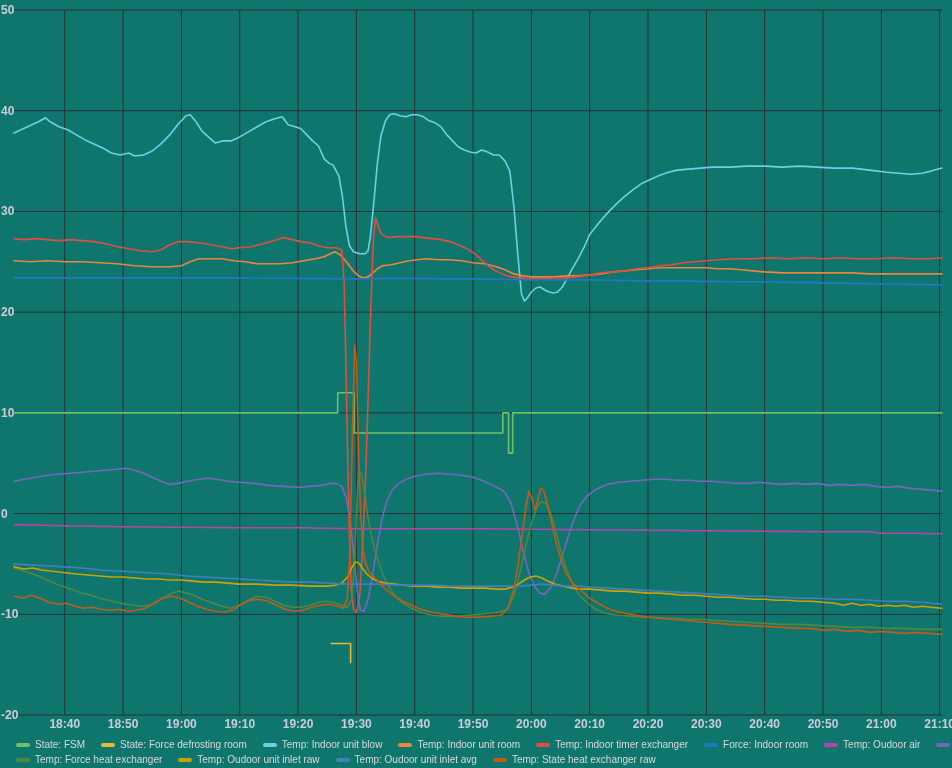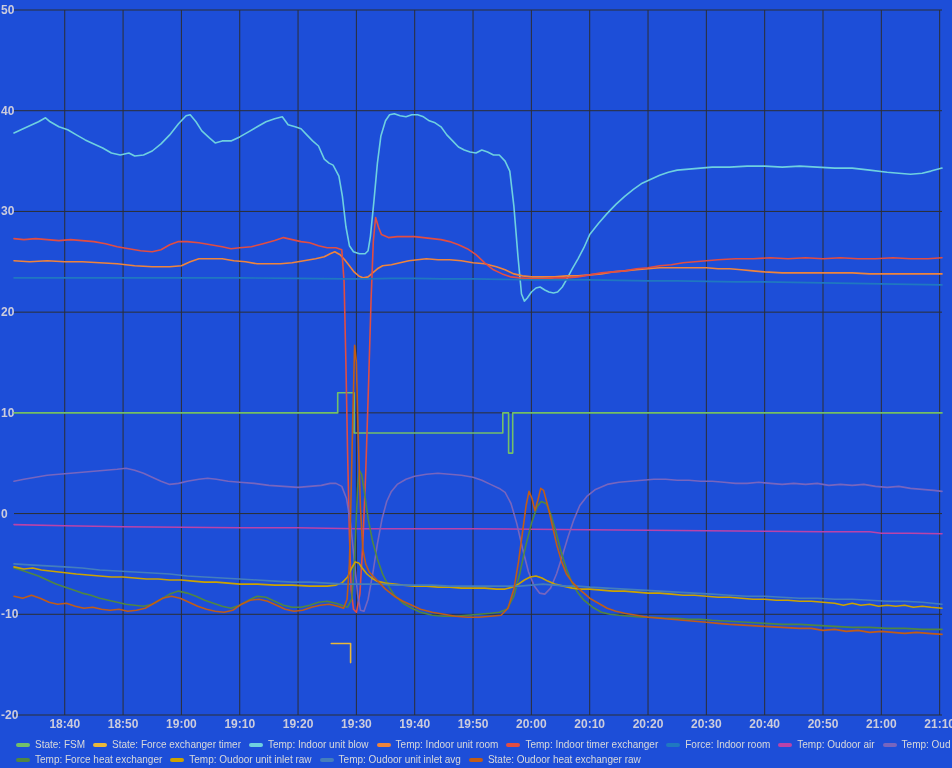--- a/index.html
+++ b/index.html
@@ -1,22 +1,22 @@
 <!DOCTYPE html>
 <html><head>
 <meta charset="utf-8">
 <style>
   html,body{margin:0;padding:0;background:#141619;}
   body{width:952px;height:768px;overflow:hidden;font-family:"Liberation Sans",sans-serif;}
-  .panel{position:relative;width:952px;height:768px;background:#1d4ed8;}
+  .panel{position:relative;width:952px;height:768px;background:#0f766e;}
   svg{display:block;}
   .yTick{font:600 12px "Liberation Sans",sans-serif;fill:#ccccdc;}
   .xTick{font:600 12px "Liberation Sans",sans-serif;fill:#ccccdc;text-anchor:middle;}
   .legend{position:absolute;left:16px;top:737px;width:934px;}
-  .legend-row{display:flex;flex-wrap:nowrap;align-items:center;height:15px;overflow:hidden;}
+  .legend-row{display:flex;flex-wrap:nowrap;align-items:center;height:15px;overflow:hidden;gap:8px;}
   .legend-item{display:flex;align-items:center;margin-right:8px;white-space:nowrap;cursor:pointer;}
   .legend-swatch{display:inline-block;width:14px;height:4px;border-radius:2px;margin-right:5px;flex:0 0 auto;}
   .legend-label{font:500 10px "Liberation Sans",sans-serif;color:#d8d9da;line-height:15px;}
 </style>
 </head>
 <body>
 
 <div class="panel">
   <svg width="952" height="733" viewBox="0 0 952 733">
       <line x1="14" x2="942" y1="10" y2="10" stroke="#2c2e33" stroke-width="1"></line>
@@ -81,21 +81,21 @@
       <polyline points="14.0,596.2 22.7,598.2 31.5,595.2 40.2,598.2 49.0,602.2 57.7,604.2 66.5,603.2 75.2,606.2 84.0,608.2 92.7,607.2 101.5,609.3 110.2,610.3 119.0,609.3 127.7,611.3 136.5,610.3 145.2,608.2 154.0,603.2 162.7,598.2 171.5,596.2 180.2,598.2 189.0,602.2 197.7,606.2 206.5,609.3 215.2,611.3 224.0,612.3 232.7,610.3 241.5,604.2 250.2,600.2 259.0,599.2 267.7,601.2 276.5,605.2 285.2,609.3 294.0,611.3 302.7,610.3 311.5,607.2 320.2,605.2 329.0,604.2 337.7,606.2 343.6,608.2 347.1,599.2 349.4,563.9 351.1,493.4 352.9,412.9 354.6,345.4 356.4,362.5 358.1,433.0 360.5,508.5 362.8,548.8 365.7,563.9 369.2,572.0 373.9,577.0 379.7,583.1 385.5,589.1 394.3,596.2 403.0,601.2 411.8,605.2 420.5,609.3 432.2,612.3 443.9,614.3 455.5,616.3 467.2,617.3 478.9,617.3 490.5,616.3 501.0,615.3 508.0,608.2 513.9,589.1 518.5,561.9 522.6,531.7 526.1,505.5 529.0,491.4 532.0,498.5 534.9,510.6 537.8,500.5 540.7,488.4 543.6,490.4 547.7,505.5 552.4,525.7 557.0,545.8 561.7,561.9 566.4,574.0 572.2,582.1 578.0,588.1 583.9,593.1 589.7,598.2 598.4,603.2 607.2,608.2 615.9,611.3 624.7,613.3 636.4,615.3 648.0,617.3 659.7,618.3 671.4,619.3 683.0,620.3 694.7,621.3 706.4,622.3 718.0,623.4 729.7,624.4 747.2,625.4 764.7,626.4 782.2,627.4 799.7,628.4 811.3,628.4 823.0,630.4 834.7,629.4 846.3,631.4 858.0,630.4 869.7,632.4 881.3,631.4 893.0,632.4 904.7,633.4 916.3,632.4 928.0,633.4 942.0,634.4" fill="none" stroke="#C15C17" stroke-width="1.6" stroke-linejoin="round" stroke-linecap="round"></polyline>
     </svg>
   <div class="legend">
       <div class="legend-row">
         <span class="legend-item">
           <span class="legend-swatch" style="background: rgb(115, 191, 105);"></span>
           <span class="legend-label">State: FSM</span>
         </span>
         <span class="legend-item">
           <span class="legend-swatch" style="background: rgb(234, 184, 57);"></span>
-          <span class="legend-label">State: Force exchanger timer</span>
+          <span class="legend-label">State: Force defrosting room</span>
         </span>
         <span class="legend-item">
           <span class="legend-swatch" style="background: rgb(110, 208, 224);"></span>
           <span class="legend-label">Temp: Indoor unit blow</span>
         </span>
         <span class="legend-item">
           <span class="legend-swatch" style="background: rgb(239, 132, 60);"></span>
           <span class="legend-label">Temp: Indoor unit room</span>
         </span>
         <span class="legend-item">
@@ -123,17 +123,17 @@
         <span class="legend-item">
           <span class="legend-swatch" style="background: rgb(204, 163, 0);"></span>
           <span class="legend-label">Temp: Oudoor unit inlet raw</span>
         </span>
         <span class="legend-item">
           <span class="legend-swatch" style="background: rgb(68, 126, 188);"></span>
           <span class="legend-label">Temp: Oudoor unit inlet avg</span>
         </span>
         <span class="legend-item">
           <span class="legend-swatch" style="background: rgb(193, 92, 23);"></span>
-          <span class="legend-label">State: Oudoor heat exchanger raw</span>
+          <span class="legend-label">Temp: State heat exchanger raw</span>
         </span>
       </div>
     </div>
 </div>
 
 </body></html>

